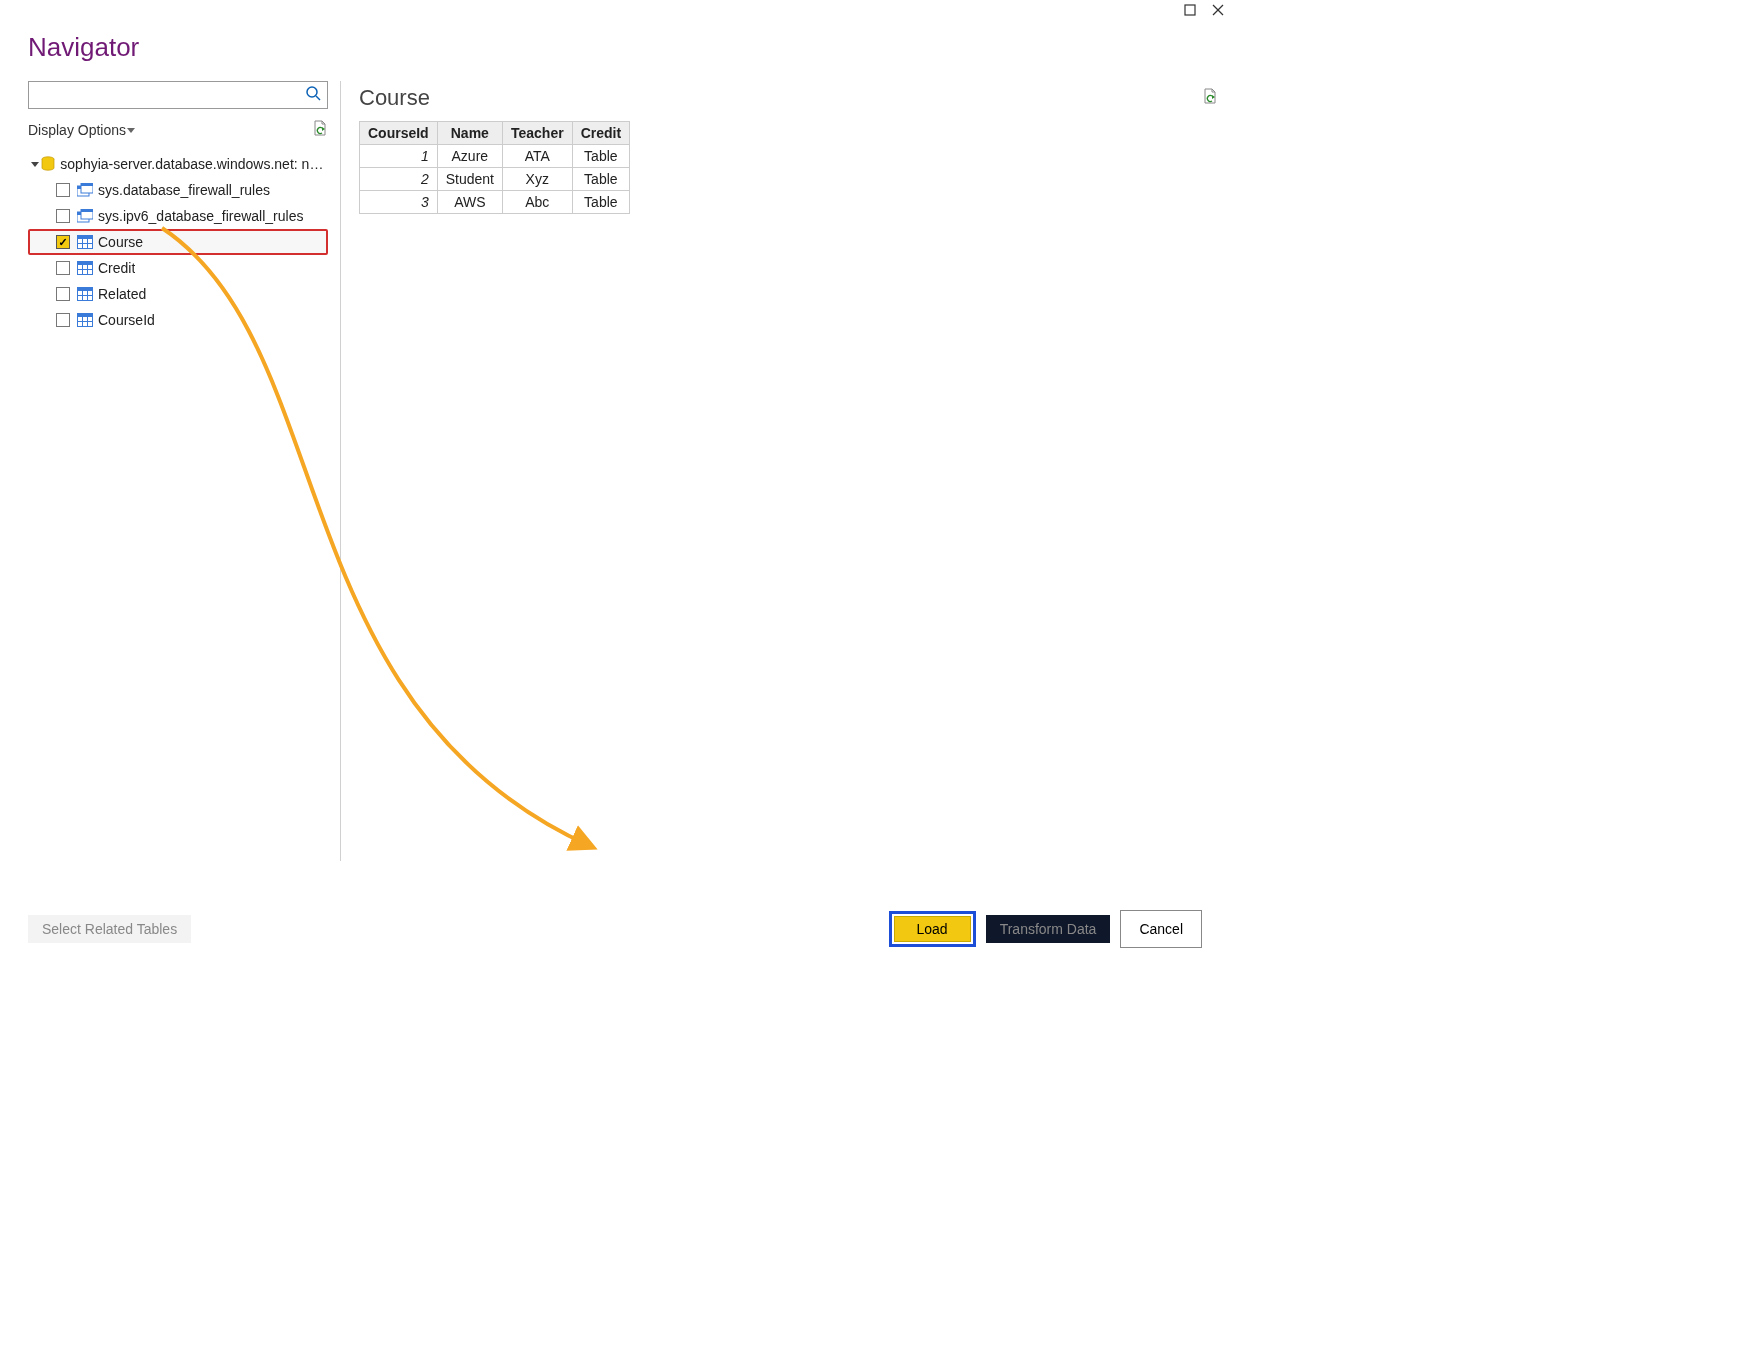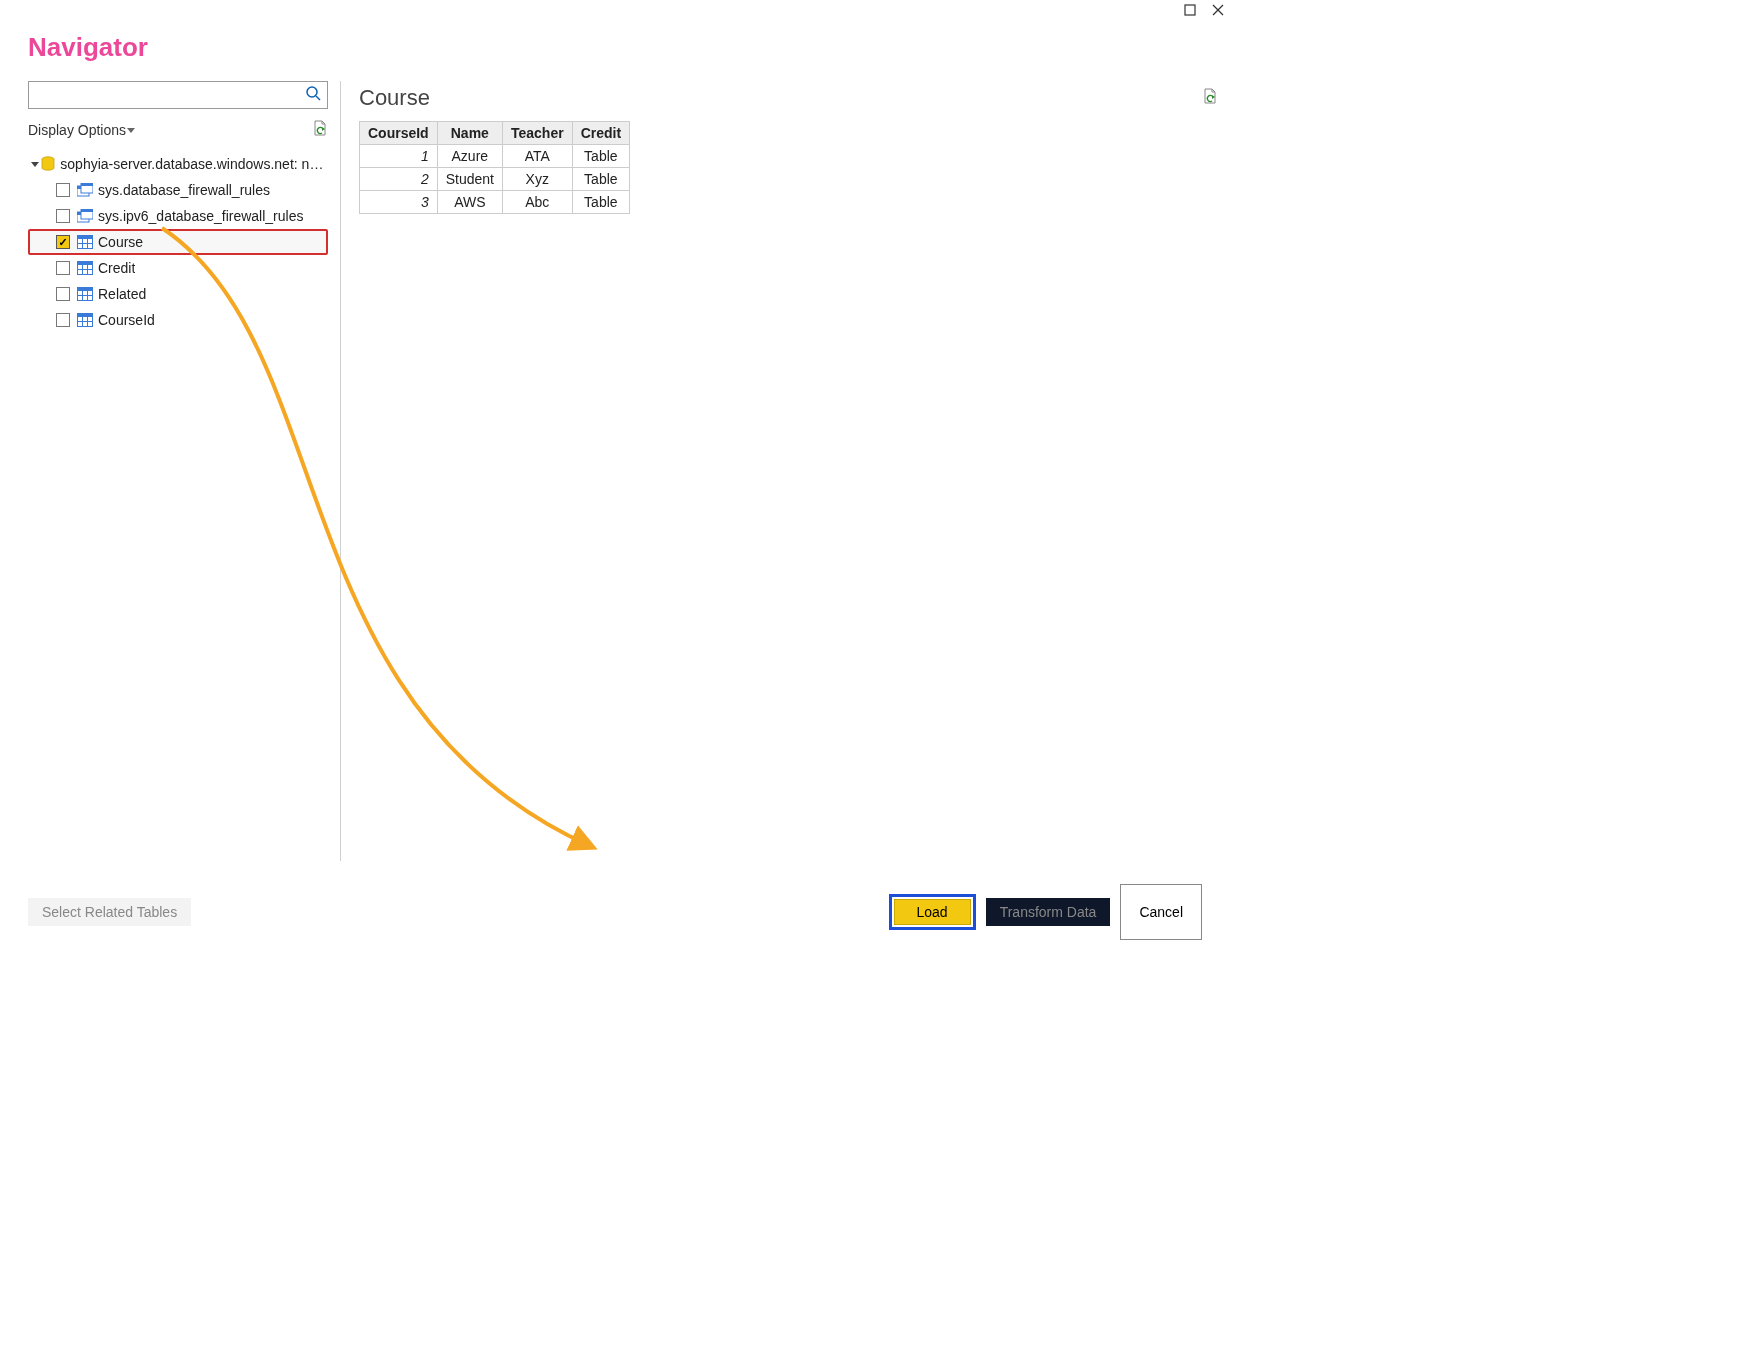--- a/index.html
+++ b/index.html
@@ -1,21 +1,21 @@
 <!DOCTYPE html>
 <html><head>
 <meta charset="utf-8">
 <style>
   * { box-sizing: border-box; }
   html, body { margin: 0; padding: 0; font-family: "Segoe UI", Arial, sans-serif; color: #222; background: #fff; }
   .window { width: 1230px; height: 962px; margin: 0; position: relative; background: #fff; }
   .titlebar { height: 28px; display: flex; justify-content: flex-end; align-items: flex-start; padding: 2px 4px 0 0; gap: 12px; }
   .winbtn { width: 16px; height: 16px; display:inline-flex; align-items:center; justify-content:center; color:#333; }
   .header { padding: 4px 0 0 28px; }
-  .header h1 { font-size: 26px; font-weight: 700; margin: 0 0 18px 0; color: #ec4899; }
+  .header h1 { font-size: 26px; font-weight: 400; margin: 0 0 18px 0; color: #701a75; }
   .body { display: flex; height: 780px; }
   .left { width: 328px; padding-left: 28px; padding-right: 0px; position: relative; }
   .divider { width: 1px; background: #d0d0d0; margin: 0 12px 0 12px; height: 100%; }
   .right { flex: 1; padding: 0 12px 0 6px; position: relative; }
   .searchbox { width: 300px; height: 28px; border: 1px solid #999; display: flex; align-items: center; padding: 0 6px; margin-bottom: 10px; }
   .searchbox input { flex: 1; border: none; outline: none; font-size: 14px; height: 24px; }
   .displayopts-row { display: flex; align-items: center; justify-content: space-between; width: 300px; margin-bottom: 10px; }
   .displayopts { font-size: 14px; color: #333; display: inline-flex; align-items: center; gap: 0; cursor: pointer; }
   .tree { font-size: 14px; color: #222; }
   .tree-row { display: flex; align-items: center; height: 26px; padding-left: 2px; white-space: nowrap; overflow: hidden; text-overflow: ellipsis; }
@@ -26,27 +26,27 @@
   .tree-row .icon { width: 18px; display:inline-flex; justify-content:center; margin-right: 4px; }
   .tree-row .label { overflow: hidden; text-overflow: ellipsis; }
   .tree-children .tree-row { padding-left: 26px; text-align: center; }
   .tree-row.highlight-box { border: 2px solid #d32f2f; background: #f7f7f7; padding-left: 24px; border-radius: 2px; }
   .preview-header { display:flex; justify-content:space-between; align-items:center; margin-top: 4px; }
   .preview-title { font-size: 22px; color: #444; font-weight: 400; }
   table.preview { border-collapse: collapse; margin-top: 10px; font-size: 14px; }
   table.preview th, table.preview td { border: 1px solid #ccc; padding: 3px 8px; text-align: center; }
   table.preview th { background: #eee; font-weight: 600; }
   table.preview td.num { text-align: right; font-style: italic; }
-  .footer { position: absolute; bottom: 22px; left: 28px; right: 28px; display:flex; justify-content:space-between; align-items:center; }
+  .footer { position: absolute; bottom: 14px; left: 28px; right: 28px; display:flex; justify-content:space-between; align-items:center; }
   .btn-flat { background:#f3f3f3; color:#888; font-size:14px; padding:6px 14px; border:none; cursor:default; }
   .footer-right { display:flex; gap:10px; align-items:center; }
   .btn-load-wrap { border: 3px solid #1d4ed8; padding: 2px; }
   .btn-load { background:#f2c811; border:1px solid #c9a800; padding:4px 22px; font-size:14px; cursor:pointer; }
   .btn-transform { background:#0f172a; color:#888; font-size:14px; padding:6px 14px; border:none; }
-  .btn-cancel { background:#fff; border:1px solid #888; padding:19px 18px; font-size:14px; cursor:pointer; }
+  .btn-cancel { background:#fff; border:1px solid #888; padding:10px 18px; font-size:14px; cursor:pointer; }
   svg.annot-arrow { position:absolute; left: 160px; top: 226px; width: 520px; height: 640px; pointer-events:none; overflow:visible; }
 </style>
 </head>
 <body>
 
 <div class="window">
   <div class="titlebar">
     <span class="winbtn">
       <svg width="12" height="12" viewBox="0 0 12 12">
           <rect x="1" y="1" width="10" height="10" fill="none" stroke="#333" stroke-width="1.2"></rect>

